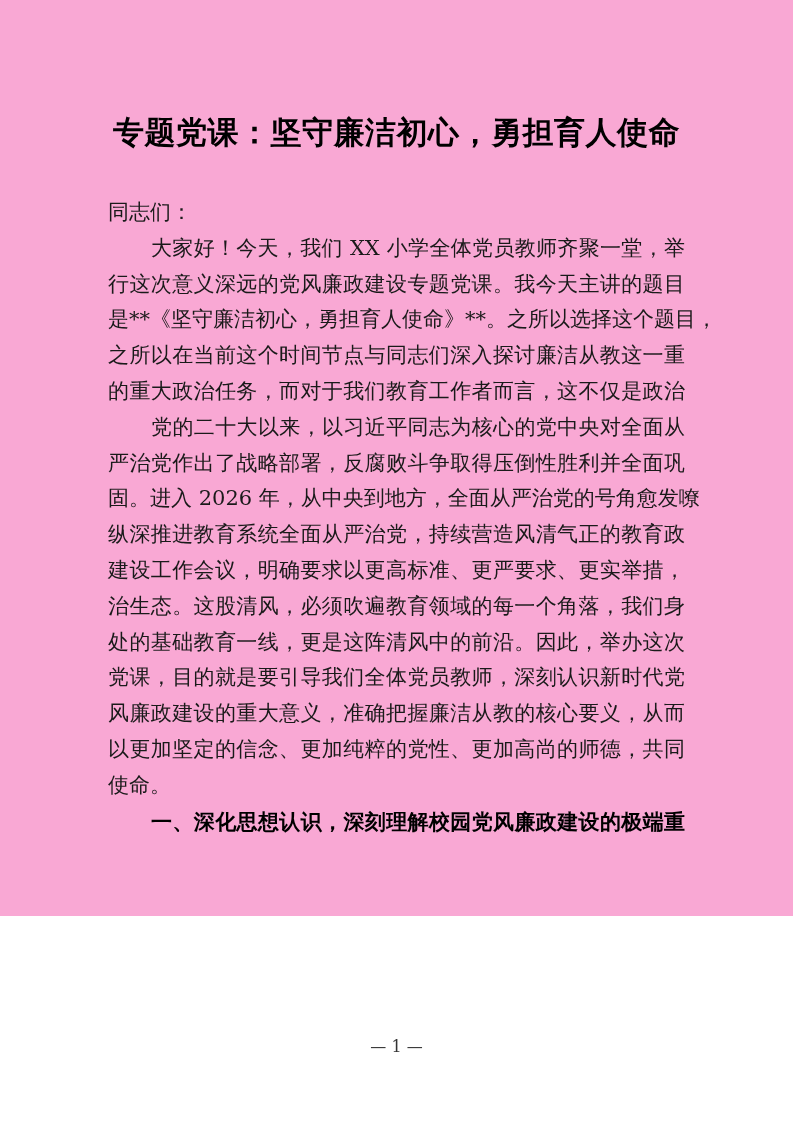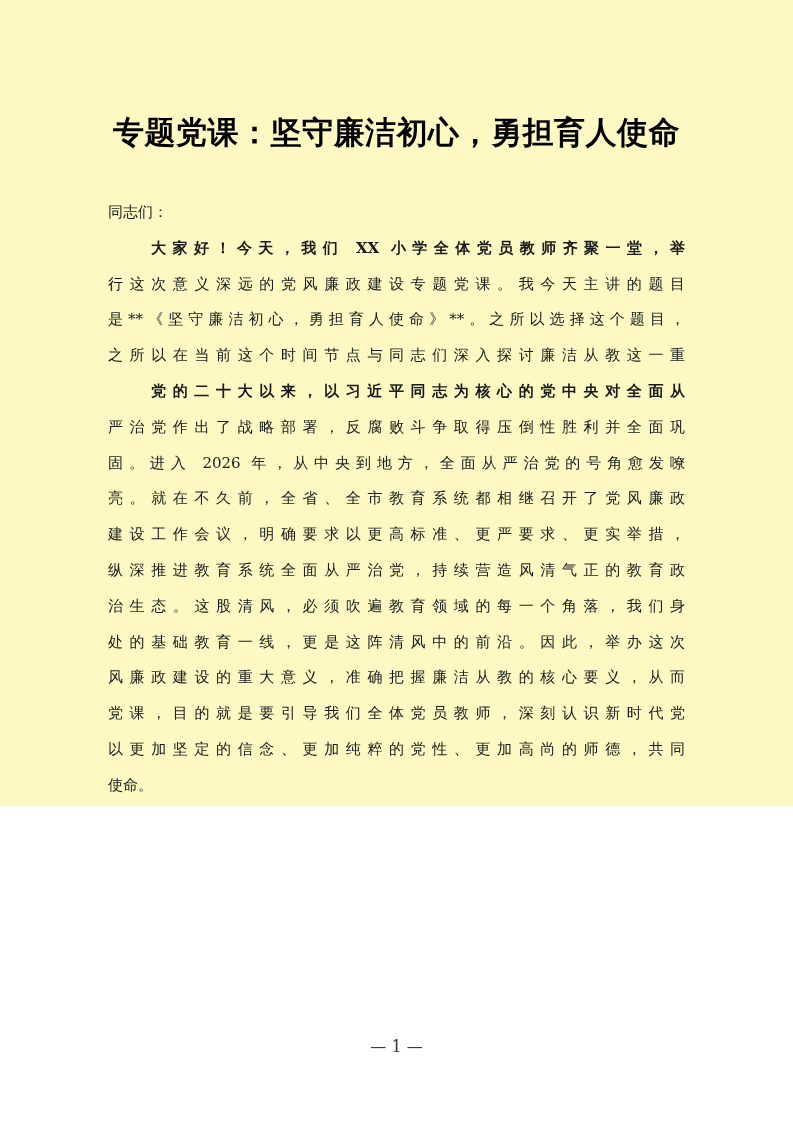--- a/index.html
+++ b/index.html
@@ -11,22 +11,22 @@
       width: 793px;
       height: 1122px;
       position: relative;
       overflow: hidden;
       font-family: "DejaVu Serif", "Liberation Serif", serif;
       color: #111111;
     }
     .page {
       position: absolute;
       left: 0; top: 0;
-      width: 793px; height: 806px;
-      background: #fef9c3;
+      width: 793px; height: 916px;
+      background: #f9a8d4;
     }
     .title {
       position: absolute;
       left: 108px;
       top: 110px;
       width: 577px;
       text-align: center;
       font-family: "DejaVu Sans", "Liberation Sans", sans-serif;
       font-weight: bold;
       font-size: 31px;
@@ -37,32 +37,31 @@
     }
     .body-text {
       position: absolute;
       left: 108px;
       top: 195px;
       width: 577px;
     }
     .line {
       height: 35.8px;
       line-height: 35.8px;
-      font-size: 15px;
+      font-size: 21px;
       white-space: nowrap;
       text-align: justify;
       text-align-last: justify;
       color: #1a1a1a;
     }
     .line.last {
       text-align-last: left;
     }
     .line.indent {
       padding-left: 43px;
-      font-weight: bold;
     }
     .line.heading {
       font-weight: bold;
       color: #000000;
     }
     .page-number {
       position: absolute;
       left: 0;
       top: 1036px;
       width: 793px;
@@ -80,31 +79,32 @@
   <div class="title">专题党课：坚守廉洁初心，勇担育人使命</div>
 
   <div class="body-text">
 
     <div class="line last">同志们：</div>
 
     <div class="line indent">大家好！今天，我们 XX 小学全体党员教师齐聚一堂，举</div>
     <div class="line">行这次意义深远的党风廉政建设专题党课。我今天主讲的题目</div>
     <div class="line">是**《坚守廉洁初心，勇担育人使命》**。之所以选择这个题目，</div>
     <div class="line">之所以在当前这个时间节点与同志们深入探讨廉洁从教这一重</div>
+    <div class="line">的重大政治任务，而对于我们教育工作者而言，这不仅是政治</div>
 
     <div class="line indent">党的二十大以来，以习近平同志为核心的党中央对全面从</div>
     <div class="line">严治党作出了战略部署，反腐败斗争取得压倒性胜利并全面巩</div>
     <div class="line">固。进入 2026 年，从中央到地方，全面从严治党的号角愈发嘹</div>
-    <div class="line">亮。就在不久前，全省、全市教育系统都相继召开了党风廉政</div>
+    <div class="line">纵深推进教育系统全面从严治党，持续营造风清气正的教育政</div>
     <div class="line">建设工作会议，明确要求以更高标准、更严要求、更实举措，</div>
-    <div class="line">纵深推进教育系统全面从严治党，持续营造风清气正的教育政</div>
     <div class="line">治生态。这股清风，必须吹遍教育领域的每一个角落，我们身</div>
     <div class="line">处的基础教育一线，更是这阵清风中的前沿。因此，举办这次</div>
+    <div class="line">党课，目的就是要引导我们全体党员教师，深刻认识新时代党</div>
     <div class="line">风廉政建设的重大意义，准确把握廉洁从教的核心要义，从而</div>
-    <div class="line">党课，目的就是要引导我们全体党员教师，深刻认识新时代党</div>
     <div class="line">以更加坚定的信念、更加纯粹的党性、更加高尚的师德，共同</div>
     <div class="line last">使命。</div>
 
+    <div class="line indent heading">一、深化思想认识，深刻理解校园党风廉政建设的极端重</div>
   </div>
 
   <div class="page-number">— 1 —</div>
 
 </div>
 
 </body></html>

